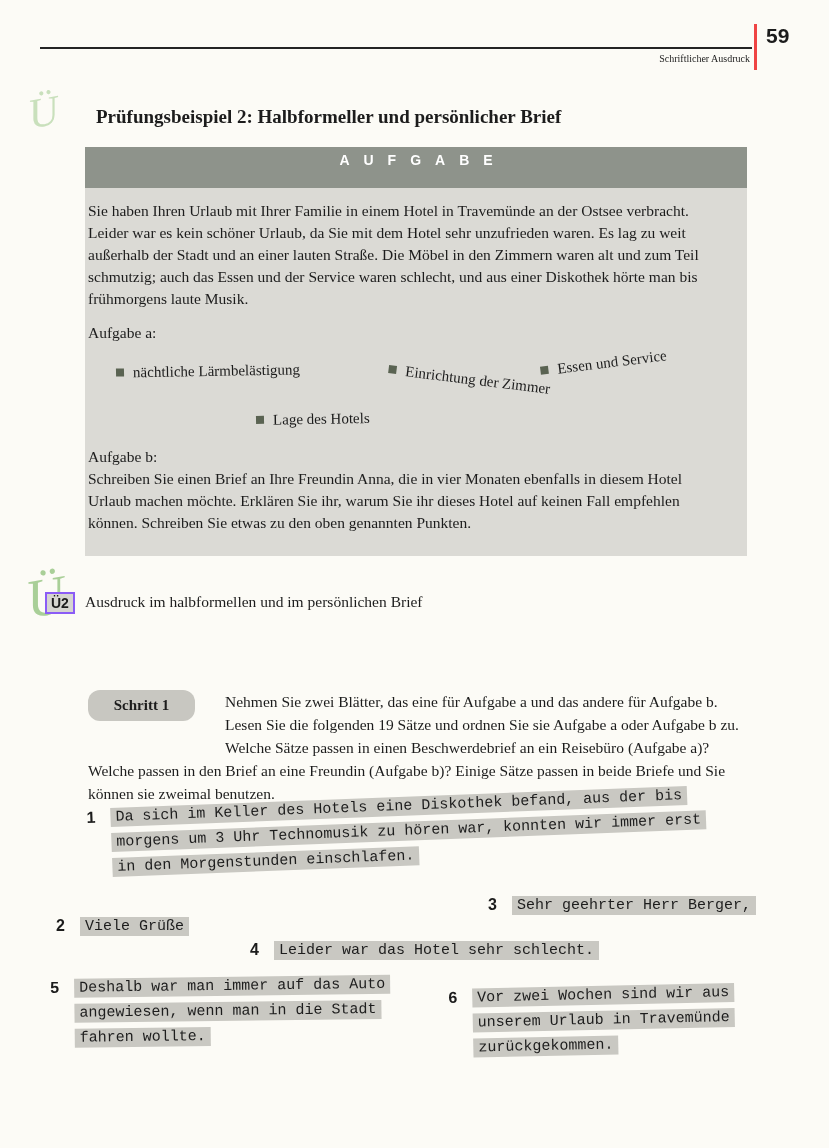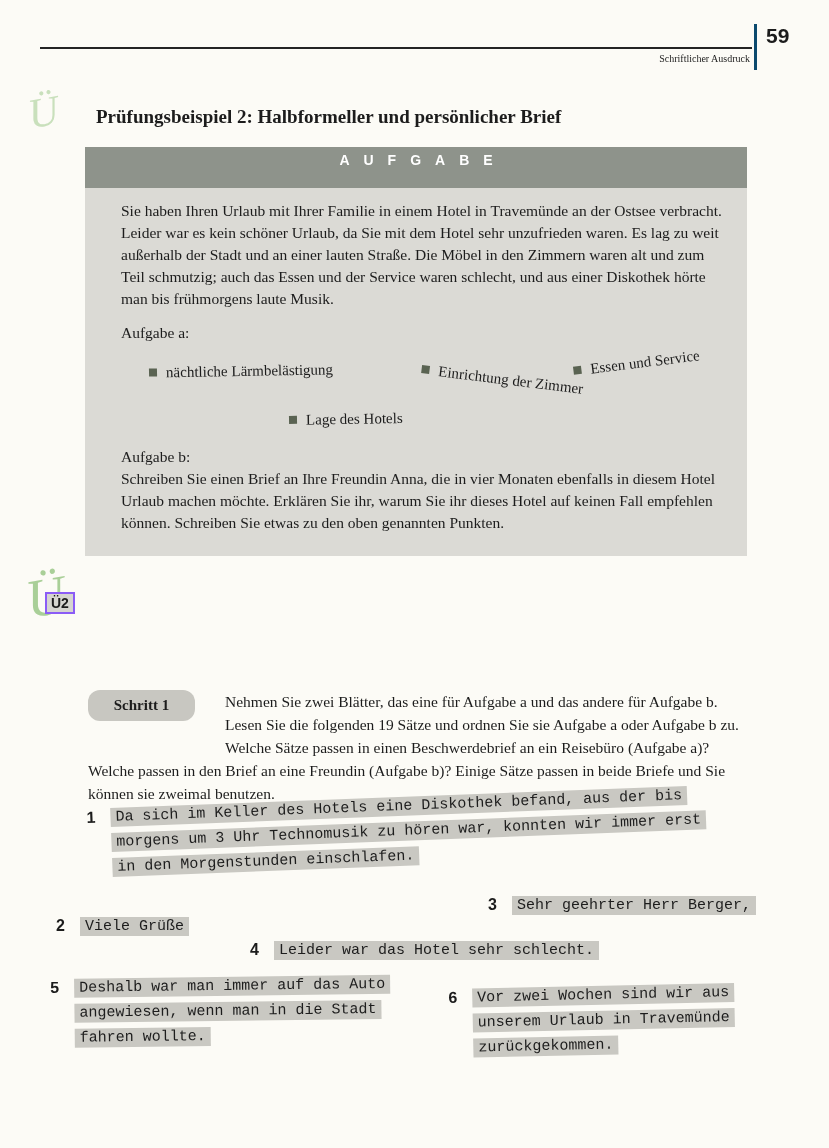--- a/index.html
+++ b/index.html
@@ -8,21 +8,21 @@
     width:829px;height:1148px;
     background:#fcfbf6;
     font-family:"Liberation Serif", serif;
     color:#1c1c1c;
     overflow:hidden;
   }
   
   .topline{position:absolute;top:47px;left:40px;width:712px;border-top:2px solid #24242 4;border-top:2px solid #242424;}
   .pagenum{
     position:absolute;top:24px;left:754px;height:46px;
-    border-left:3px solid #0c4a6e;padding-left:9px;
+    border-left:3px solid #ef4444;padding-left:9px;
     font-weight:bold;font-size:21px;line-height:24px;
     font-family:"Liberation Sans", sans-serif;
   }
   .sectionname{
     position:absolute;top:53px;left:0;width:750px;
     text-align:right;font-size:10px;
   }
   
   .title{
     position:absolute;top:98px;left:88px;width:660px;
@@ -33,21 +33,21 @@
     position:absolute;top:147px;left:85px;width:662px;
     background:#dbdad5;
   }
   .aufhead{
     background:#8e938b;color:#ffffff;
     font-family:"Liberation Sans", sans-serif;
     font-weight:bold;font-size:14px;
     letter-spacing:14px;text-align:center;
     padding:5px 0 20px 14px;
   }
-  .aufbody{padding:12px 20px 14px 36px;font-size:15.5px;line-height:22px;}
+  .aufbody{padding:12px 20px 14px 3px;font-size:15.5px;line-height:22px;}
   .aufbody p{margin:0 0 12px 0;}
   .aufbody p.label{margin:2px 0 0 0;}
   .aufbody p.task{margin:0 0 6px 0;}
   .points{position:relative;height:96px;margin:4px 0 2px 0;}
   .point{position:absolute;white-space:nowrap;font-size:15px;}
   .point .sq{
     display:inline-block;width:8px;height:8px;background:#5a6352;
     margin-right:9px;vertical-align:1px;
   }
   .pt1{left:28px;top:12px;transform:rotate(-1deg);}
@@ -137,20 +137,21 @@
         <span class="point pt3"><span class="sq"></span><span>Essen und Service</span></span>
         <span class="point pt4"><span class="sq"></span><span>Lage des Hotels</span></span>
       </div>
 
       <p class="label">Aufgabe b:</p>
       <p class="task" style="margin-bottom:8px;">Schreiben Sie einen Brief an Ihre Freundin Anna, die in vier Monaten ebenfalls in diesem Hotel Urlaub machen möchte. Erklären Sie ihr, warum Sie ihr dieses Hotel auf keinen Fall empfehlen können. Schreiben Sie etwas zu den oben genannten Punkten.</p>
     </div>
   </section>
 
   <div class="badge">Ü2</div>
+  <div class="extitle">Ausdruck im halbformellen und im persönlichen Brief</div>
 
   <div class="schritt">
     <span class="schritt-float"><span class="schritt-box">Schritt 1</span></span>
     <span>Nehmen Sie zwei Blätter, das eine für Aufgabe a und das andere für Aufgabe b. Lesen Sie die folgenden 19 Sätze und ordnen Sie sie Aufgabe a oder Aufgabe b zu. Welche Sätze passen in einen Beschwerdebrief an ein Reisebüro (Aufgabe a)? Welche passen in den Brief an eine Freundin (Aufgabe b)? Einige Sätze passen in beide Briefe und Sie können sie zweimal benutzen.</span>
   </div>
 
   <div class="sents">
 
     <div class="sent s1">
       <span class="num">1</span>

